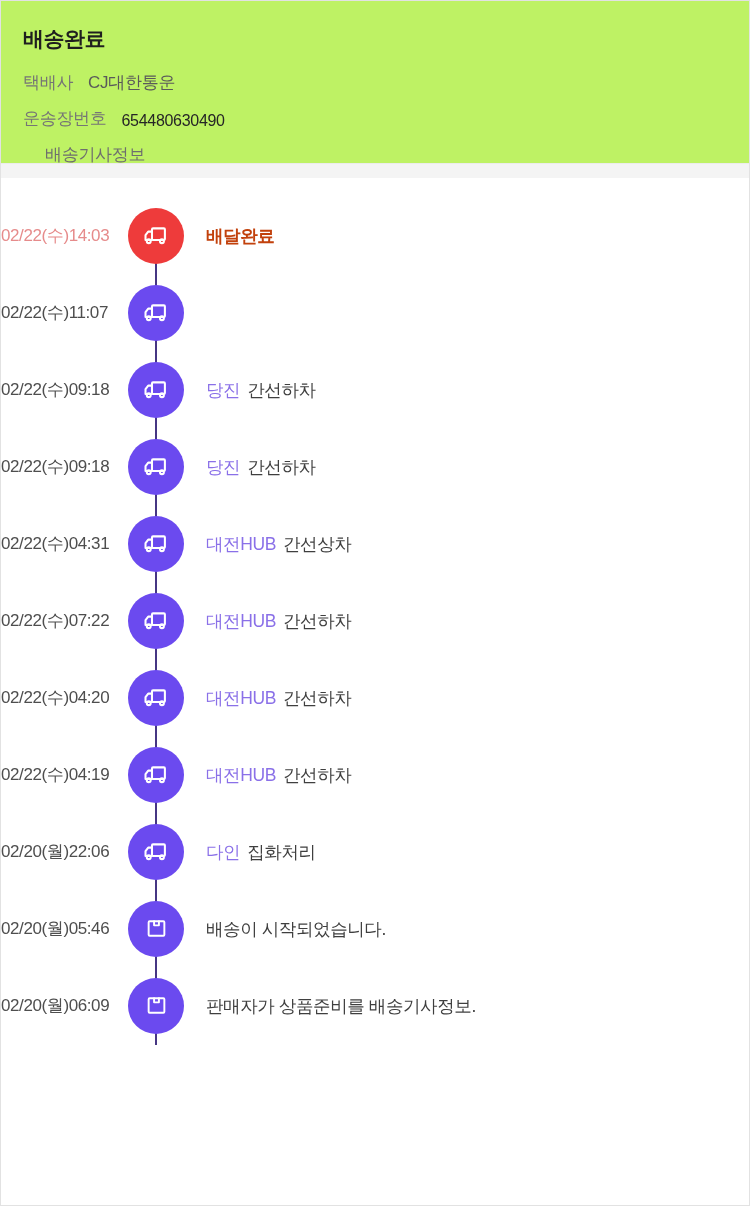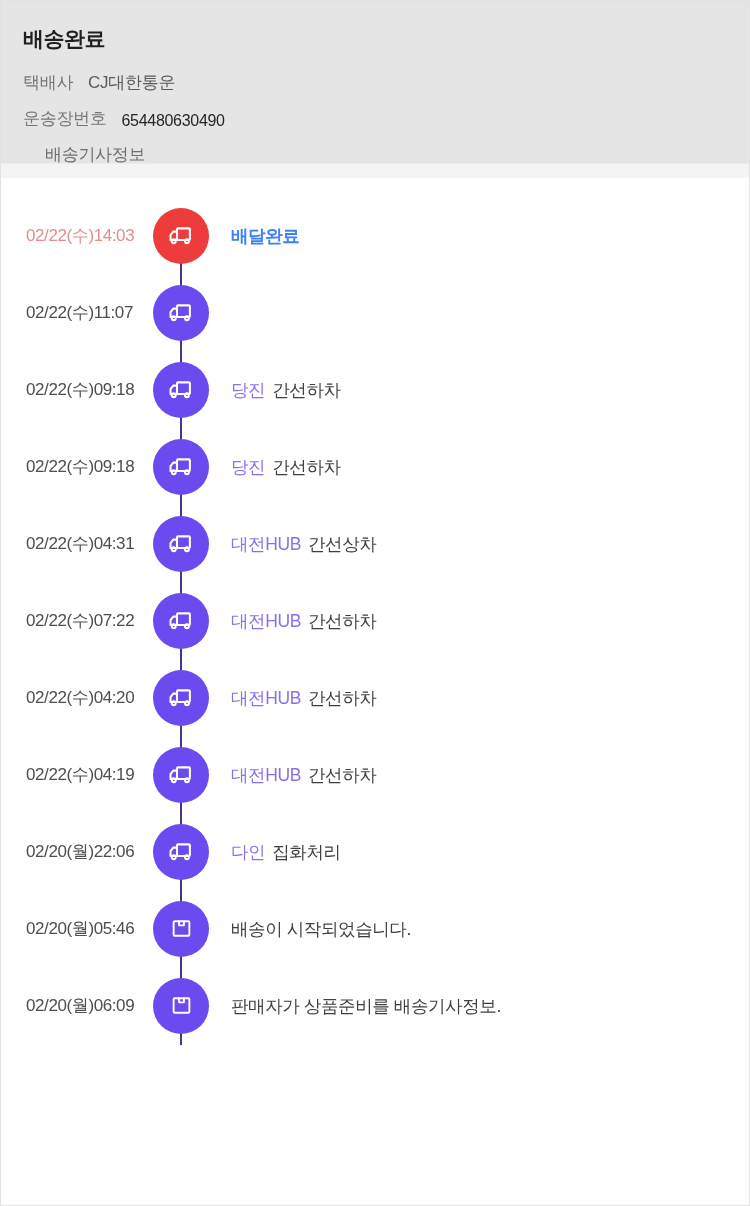--- a/index.html
+++ b/index.html
@@ -9,21 +9,21 @@
     color:#424242;
     border:1px solid #e2e2e2;
     box-sizing:border-box;
     overflow:hidden;
   }
   
   .header-card{
     padding:24px 22px 0 22px;
     height:162px;
     box-sizing:border-box;
-    background:#e5e5e5;
+    background:#bef264;
   }
   .page-title{
     font-size:21px;
     font-weight:700;
     color:#1f1f1f;
     margin:0 0 18px 0;
     letter-spacing:-0.5px;
   }
   .header-row{
     display:flex;
@@ -48,21 +48,20 @@
     background:#fff;
   }
   .event-row{
     display:flex;
     align-items:center;
     height:77px;
     position:relative;
   }
   .event-date{
     flex:0 0 152px;
-    padding-left:25px;
     box-sizing:content-box;
     width:127px;
     flex-basis:127px;
     font-size:17px;
     color:#4e4e4e;
     letter-spacing:-0.4px;
     white-space:nowrap;
   }
   .event-row.highlight .event-date{color:#e68b8b;}
   .event-marker{
@@ -95,21 +94,21 @@
   .event-row.highlight .bubble{background:#ee3b3b;}
   .bubble svg{display:block;}
   .event-text{
     margin-left:22px;
     font-size:17.5px;
     color:#3f3f3f;
     letter-spacing:-0.4px;
   }
   .event-location{color:#8a70e8;margin-right:7px;}
   .event-row.highlight .event-status{
-    color:#3b82f6;
+    color:#c2410c;
     font-weight:700;
   }
 </style>
 </head>
 <body>
 
 <div class="header-card">
   <h1 class="page-title">배송완료</h1>
 
   <div class="header-row">

